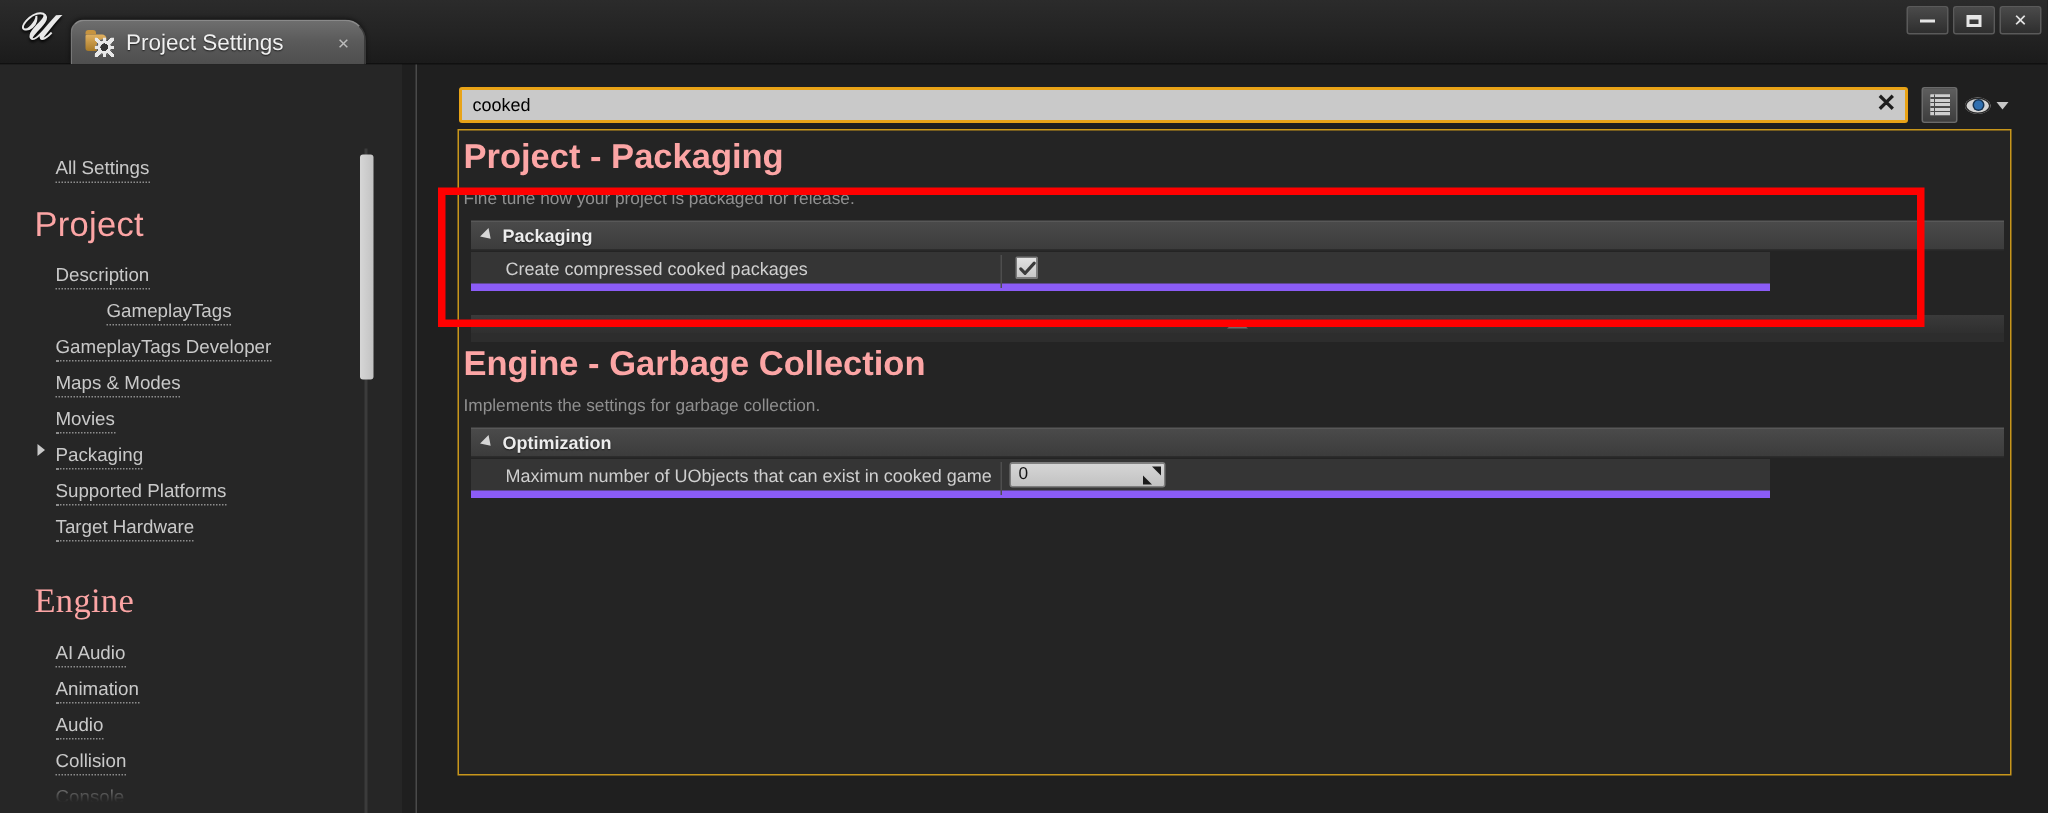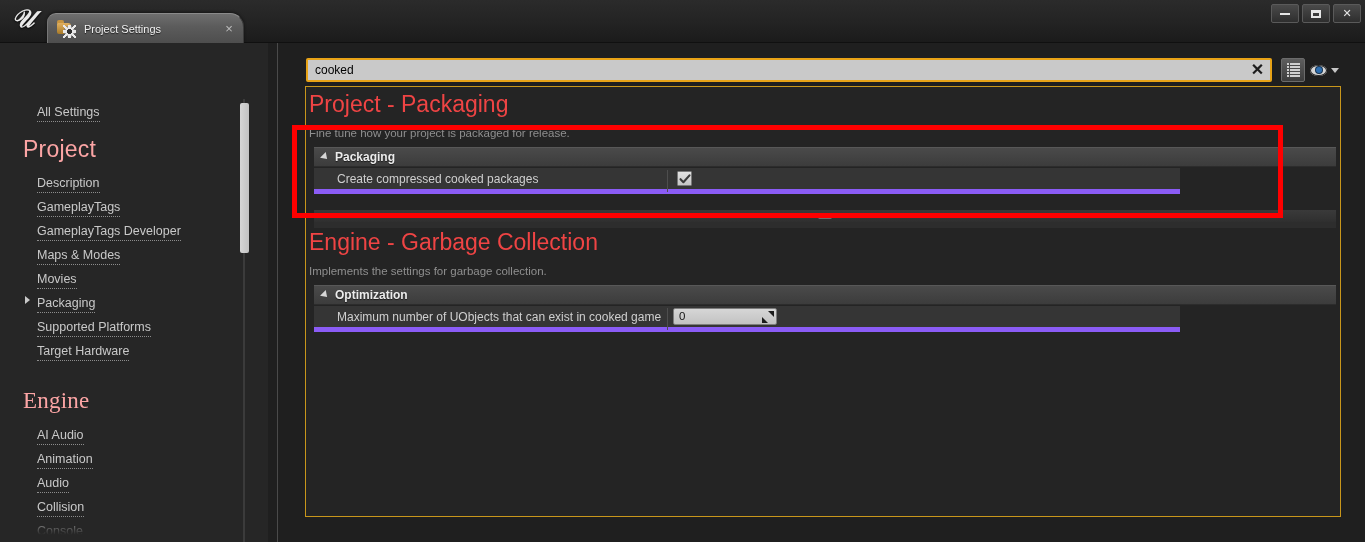--- a/index.html
+++ b/index.html
@@ -55,21 +55,21 @@
     content:""; position:absolute; left:-1px; top:-1px; width:13px; height:13px;
     background:
       linear-gradient(0deg,transparent 42%,#e8e8e8 42% 58%,transparent 58%),
       linear-gradient(90deg,transparent 42%,#e8e8e8 42% 58%,transparent 58%),
       linear-gradient(45deg,transparent 43%,#e8e8e8 43% 57%,transparent 57%),
       linear-gradient(-45deg,transparent 43%,#e8e8e8 43% 57%,transparent 57%);
     -webkit-mask:radial-gradient(circle,transparent 0 3.2px,#000 3.3px);
             mask:radial-gradient(circle,transparent 0 3.2px,#000 3.3px);
   }
   #tab-title{
-    font-size:11px; color:#f0f0f0; margin-left:6px;
+    font-size:15px; color:#f0f0f0; margin-left:6px;
     text-shadow:0 1px 1px rgba(0,0,0,.7); white-space:nowrap;
   }
   #tab-close{
     position:absolute; right:7px; top:8px; width:14px; height:14px;
     color:#bdbdbd; font-size:13px; line-height:13px; text-align:center;
     cursor:pointer;
   }
   .win-btns{ position:absolute; right:4px; top:4px; display:flex; gap:3px; }
   .win-btn{
     width:28px; height:19px;
@@ -163,22 +163,23 @@
     width:0; height:0; border-left:4px solid transparent;
     border-right:4px solid transparent; border-top:5px solid #c6c6c6;
   }
 
   
   #panel{
     position:absolute; left:305px; top:86px; width:1036px; height:431px;
     border:1px solid #c8961b; background:#242424;
   }
   .sec-title{
-    position:absolute; left:3px; font-size:23px; color:#ef4444;
+    position:absolute; left:3px; font-size:23px; color:#fca5a5;
     white-space:nowrap;
+    font-weight:bold;
   }
   .sec-desc{
     position:absolute; left:3px; font-size:11.5px; color:#8f8f8f;
     white-space:nowrap;
   }
   .cat-head{
     position:absolute; left:8px; height:20px; width:1022px;
     background:linear-gradient(180deg,#4a4a4a,#3c3c3c);
     border-top:1px solid #585858; border-bottom:1px solid #2c2c2c;
     display:flex; align-items:center; padding-left:7px;
@@ -271,21 +272,21 @@
       </div>
     <div class="win-btn">✕</div>
   </div>
 </div>
 
 <div id="sidebar">
   <div class="nav-link" style="top:62px;">All Settings</div>
 
   <div class="nav-head" style="top:93px;">Project</div>
   <div class="nav-link" style="top:133px;">Description</div>
-  <div class="nav-link" style="top:157px;">GameplayTags</div>
+  <div class="nav-link" style="top:157px;margin-left:34px;">GameplayTags</div>
   <div class="nav-link" style="top:181px;">GameplayTags Developer</div>
   <div class="nav-link" style="top:205px;">Maps &amp; Modes</div>
   <div class="nav-link" style="top:229px;">Movies</div>
   <div id="pack-arrow"></div>
   <div class="nav-link" style="top:253px;">Packaging</div>
   <div class="nav-link" style="top:277px;">Supported Platforms</div>
   <div class="nav-link" style="top:301px;">Target Hardware</div>
 
   <div class="nav-head" style="top:303px;margin-top:42px;font-family:Liberation Serif, serif;">Engine</div>
   <div class="nav-link" style="top:385px;">AI Audio</div>

